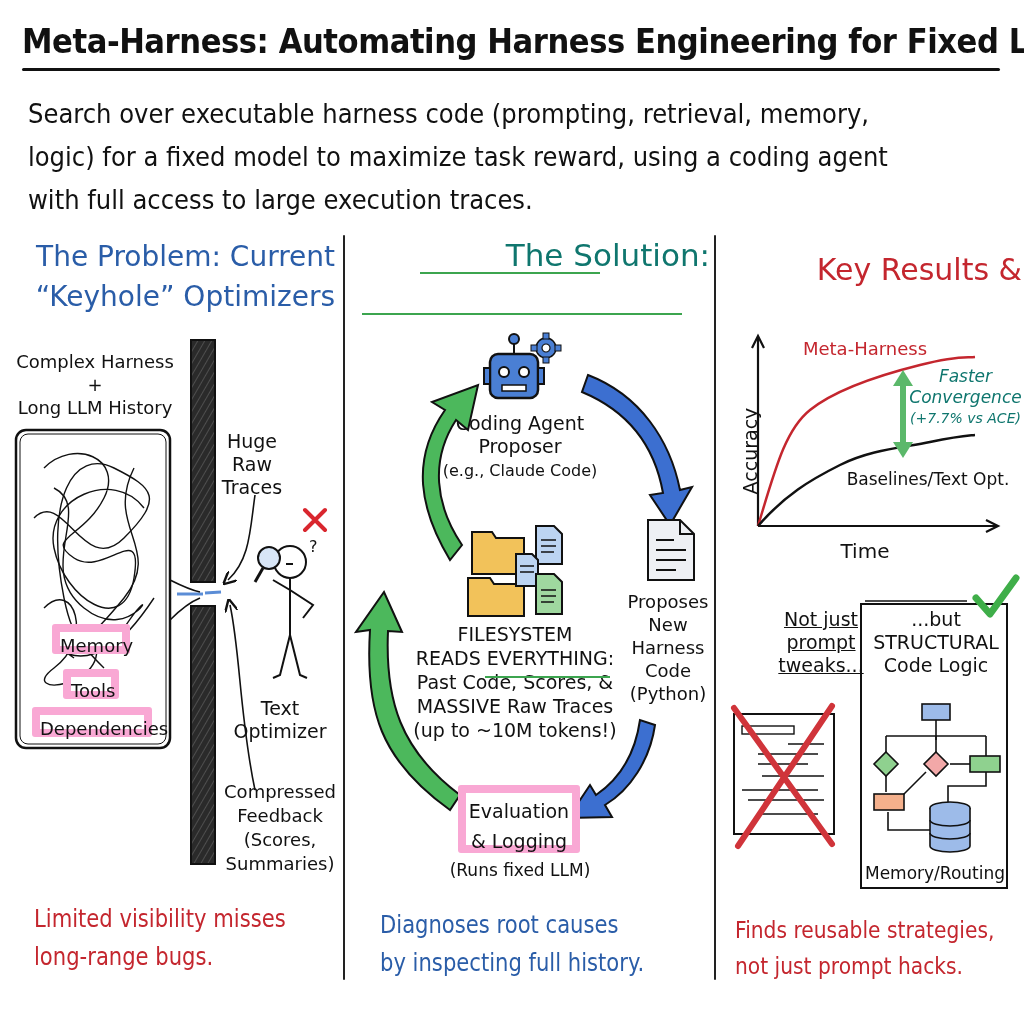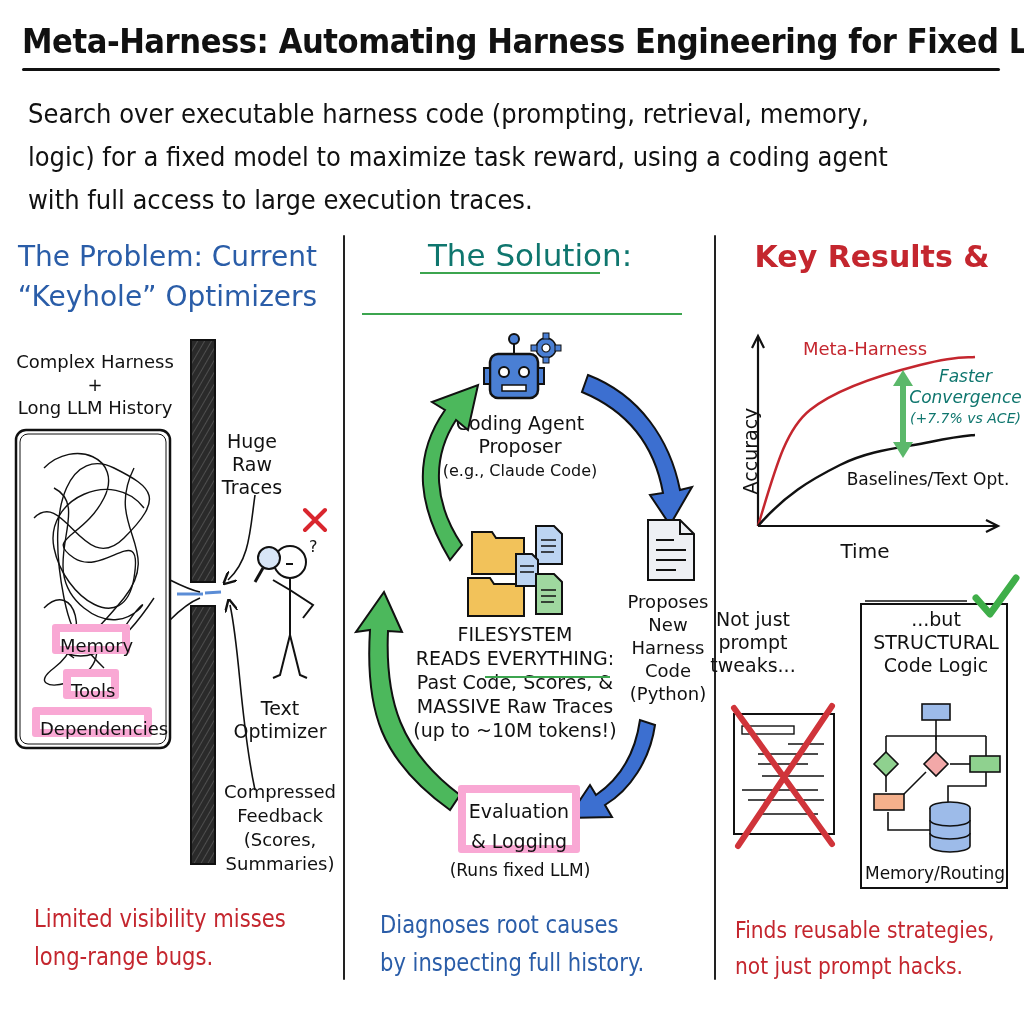--- a/index.html
+++ b/index.html
@@ -12,21 +12,21 @@
   .title {
     left: 22px; top: 22px; font-size: 33px; font-weight: bold; letter-spacing: -0.5px;
     white-space: nowrap; transform: scaleX(0.93); transform-origin: left top;
   }
   .title-underline { left: 22px; top: 68px; width: 978px; height: 3px; background: #111; border-radius: 2px; }
   .subtitle {
     left: 28px; top: 92px; width: 970px; font-size: 27px; line-height: 43px;
     transform: scaleX(0.9); transform-origin: left top; width: 1070px;
   }
   .divider { width: 2px; background: #222; border-radius: 1px; }
-  .col-head { text-align: center; font-size: 28px; line-height: 40px; }
+  .col-head { text-align: right; font-size: 28px; line-height: 40px; }
   .blue { color: #2a5da8; }
   .green { color: #0f766e; }
   .red { color: #c4262e; }
   .label { text-align: center; font-size: 19px; line-height: 23px; }
   .small { font-size: 16px; line-height: 21px; }
   .box { border: 8px solid #f9a8d4; background: #fff; text-align: center; font-size: 18px; line-height: 28px; border-radius: 3px; }
   .footer { font-size: 24px; line-height: 38px; transform: scaleX(0.88); transform-origin: left top; white-space: nowrap; }
   svg { overflow: visible; }
 </style>
 </head>
@@ -236,21 +236,21 @@
   <div>Evaluation</div>
   <div>&amp; Logging</div>
 </div>
 <div class="abs label small" style="left:430px; top:860px; width:180px; font-size:17px;">(Runs fixed LLM)</div>
 
 <div class="abs footer blue" style="left:380px; top:906px;">
   <div>Diagnoses root causes</div>
   <div>by inspecting full history.</div>
 </div>
 
-<div class="abs col-head red" style="left:722px; top:237px; width:300px; font-size:30px;font-weight:bold;">
+<div class="abs col-head red" style="left:722px; top:250px; width:300px; font-size:30px;">
   <div>Key Results &amp;</div>
 </div>
 
 <svg class="abs" style="left:730px; top:330px;" width="290" height="240">
   <g stroke="#111" stroke-width="2.2" fill="none">
     <line x1="28" y1="196" x2="28" y2="8"></line>
     <path d="M22 18 L28 6 L34 18"></path>
     <line x1="28" y1="196" x2="268" y2="196"></line>
     <path d="M256 190 L268 196 L256 202"></path>
   </g>
@@ -265,21 +265,21 @@
 <div class="abs label red" style="left:790px; top:337px; width:150px; font-size:18px;">Meta-Harness</div>
 <div class="abs label green" style="left:908px; top:366px; width:115px; font-size:17px; line-height:21px;font-style:italic;">
   <div>Faster</div>
   <div>Convergence</div>
   <div style="font-size:14px;">(+7.7% vs ACE)</div>
 </div>
 <div class="abs label" style="left:838px; top:468px; width:180px; font-size:17px;">Baselines/Text Opt.</div>
 <div class="abs" style="left:700px; top:440px; font-size:19px; transform: rotate(-90deg); transform-origin: center; width:100px; text-align:center;">Accuracy</div>
 <div class="abs label" style="left:830px; top:540px; width:70px; font-size:20px;">Time</div>
 
-<div class="abs label" style="left:698px; top:608px; width:110px; font-size:19px;">
+<div class="abs label" style="left:766px; top:608px; width:110px; font-size:19px;text-decoration:underline;">
   <div>Not just</div>
   <div>prompt</div>
   <div>tweaks...</div>
 </div>
 <svg class="abs" style="left:728px; top:700px;" width="110" height="150">
   <rect x="6" y="14" width="100" height="120" fill="#fff" stroke="#111" stroke-width="2"></rect>
   <g stroke="#111" stroke-width="1.4">
     <rect x="14" y="26" width="52" height="8" fill="none"></rect>
     <line x1="60" y1="44" x2="96" y2="44"></line>
       <line x1="30" y1="54" x2="90" y2="54"></line>

